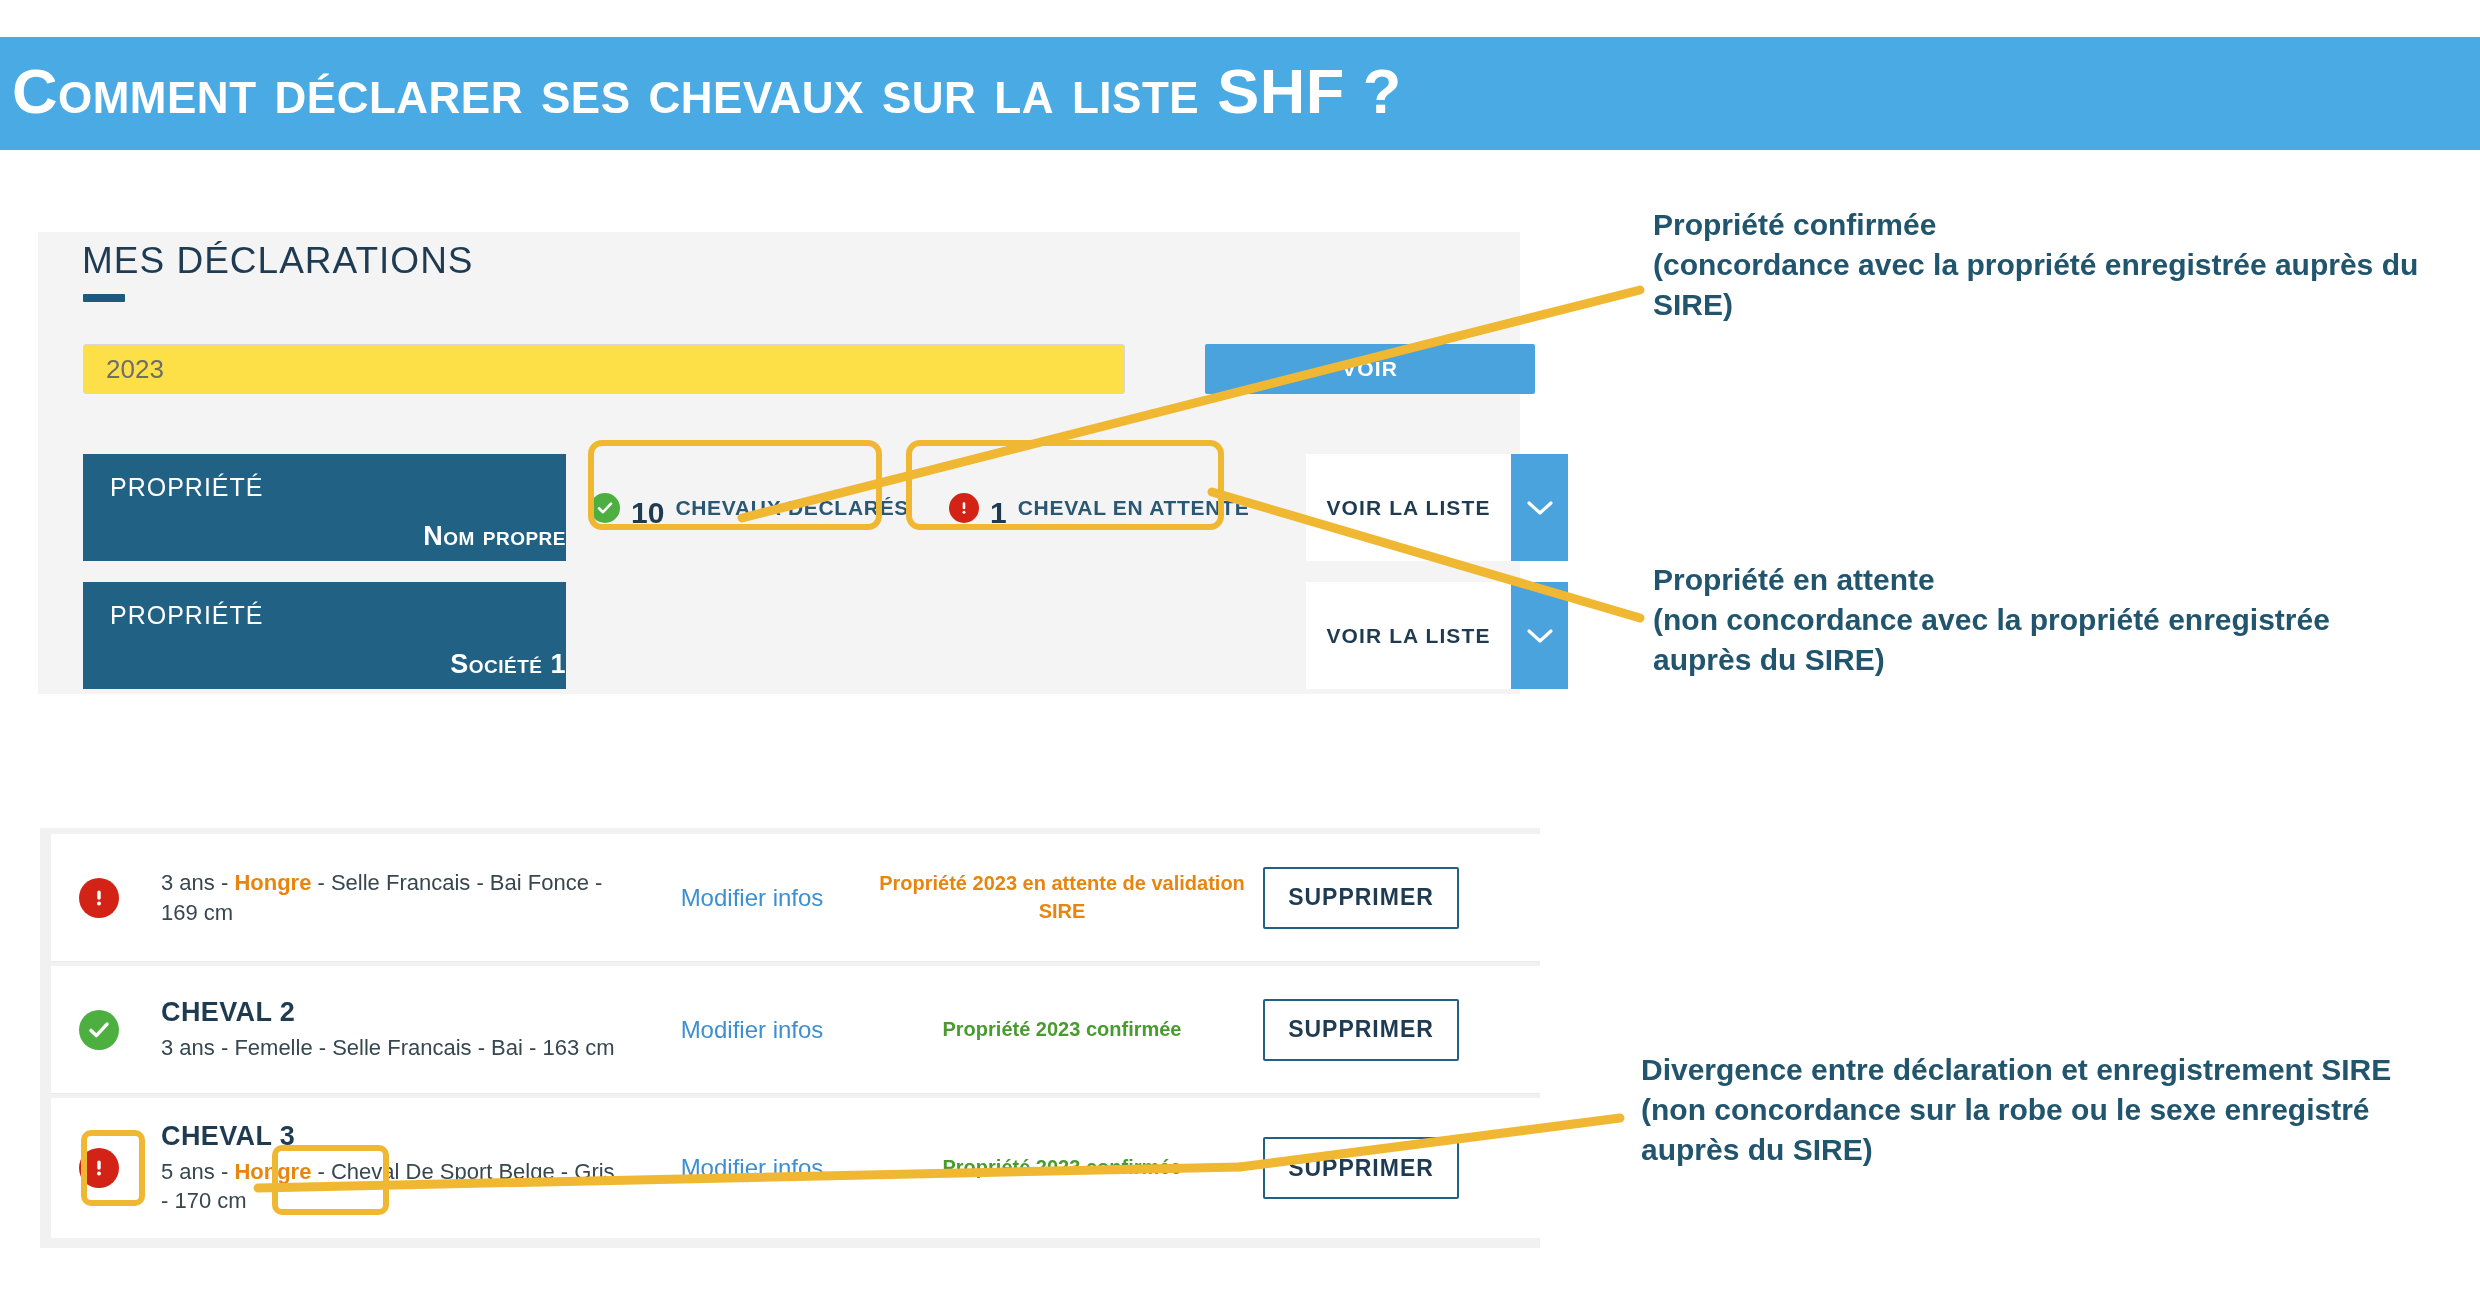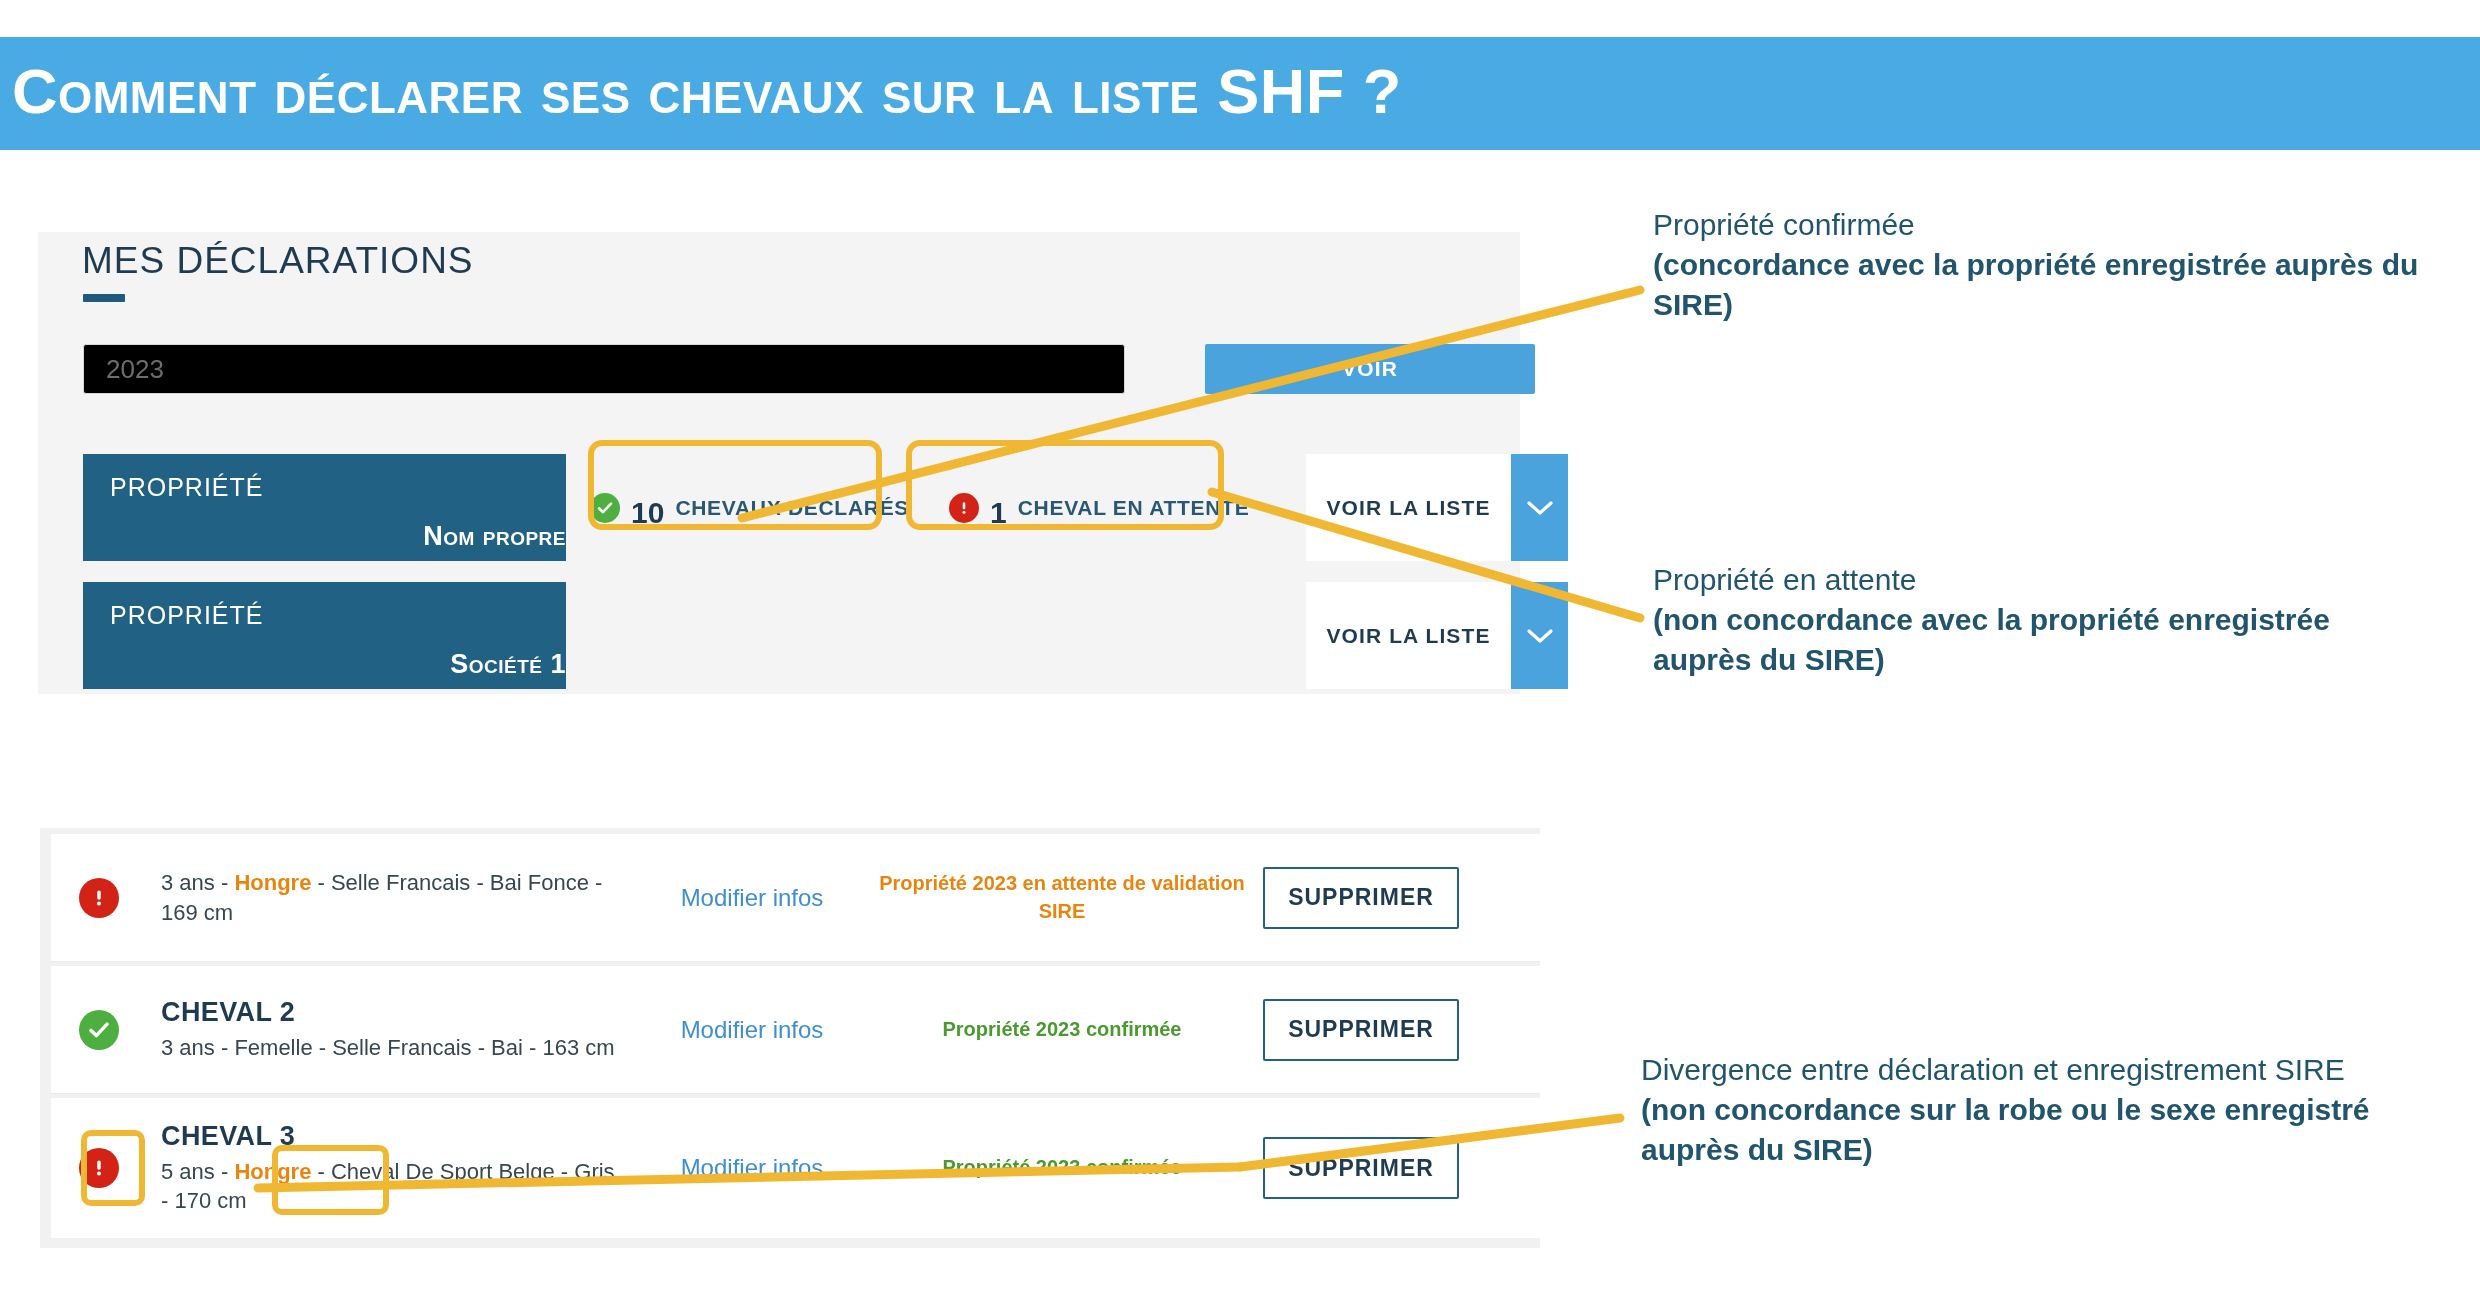--- a/index.html
+++ b/index.html
@@ -41,21 +41,21 @@
     white-space:nowrap;
   }
   .decl-underline{
     position:absolute;left:45px;top:62px;width:42px;height:8px;
     background:#1f5a7d;border-radius:1px;
   }
 
   .year-row{position:absolute;left:45px;top:112px;width:1390px;height:52px;}
   .year-input{
     position:absolute;left:0;top:0;width:1042px;height:50px;
-    background:#000000;border:1px solid #d7d7d7;border-radius:3px;
+    background:#fde047;border:1px solid #d7d7d7;border-radius:3px;
     box-sizing:border-box;
     font-family:"Liberation Sans", sans-serif;
     font-size:26px;color:#6d6d6d;
     padding:0 22px;
     outline:none;
   }
   .voir-btn{
     position:absolute;left:1122px;top:0;width:330px;height:50px;
     background:#4aa3dd;border:none;border-radius:2px;
     color:#ffffff;font-size:21px;font-weight:700;letter-spacing:1.2px;
@@ -186,21 +186,21 @@
   .callout-svg{position:absolute;left:0;top:0;width:2480px;height:1310px;pointer-events:none;}
 
   
   .anno{
     position:absolute;
     color:#21556e;
     font-size:30px;
     line-height:1.33;
     font-weight:700;
   }
-  .anno .head{font-weight:400;}
+  .anno .head{font-weight:700;}
   .anno .body{font-weight:700;}
   .anno-1{left:1653px;top:205px;width:820px;}
   .anno-2{left:1653px;top:560px;width:700px;}
   .anno-3{left:1641px;top:1050px;width:800px;}
 </style>
 </head>
 <body>
 
 <div class="slide">
 

